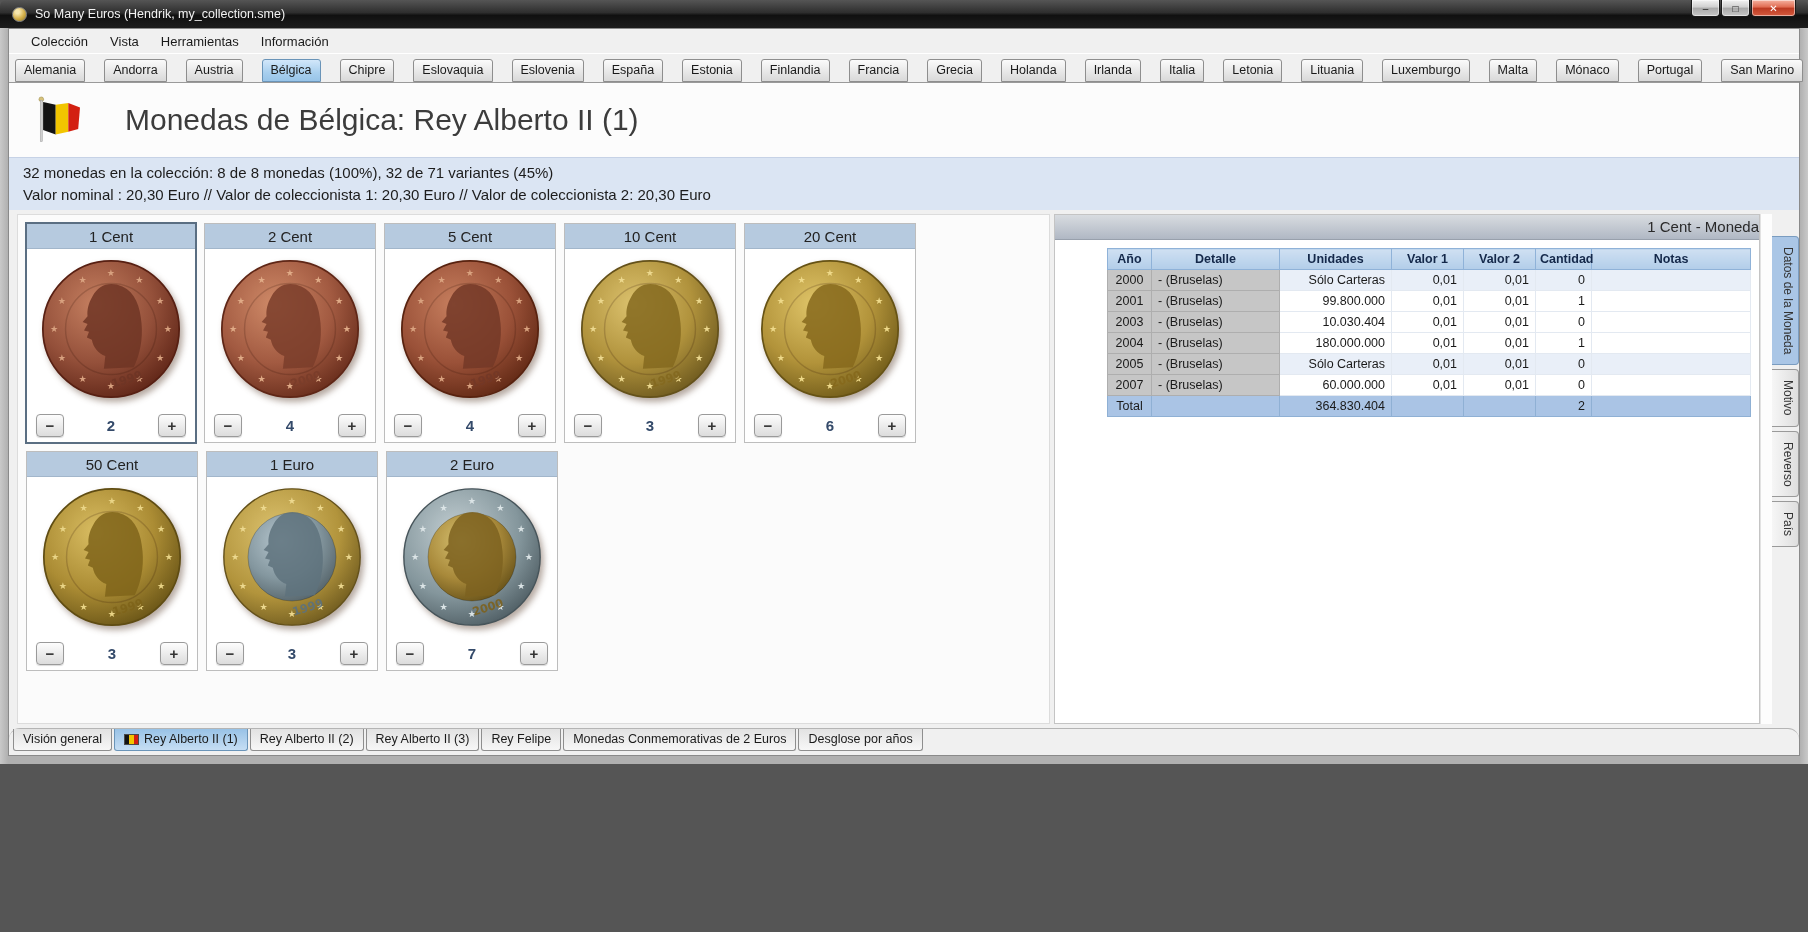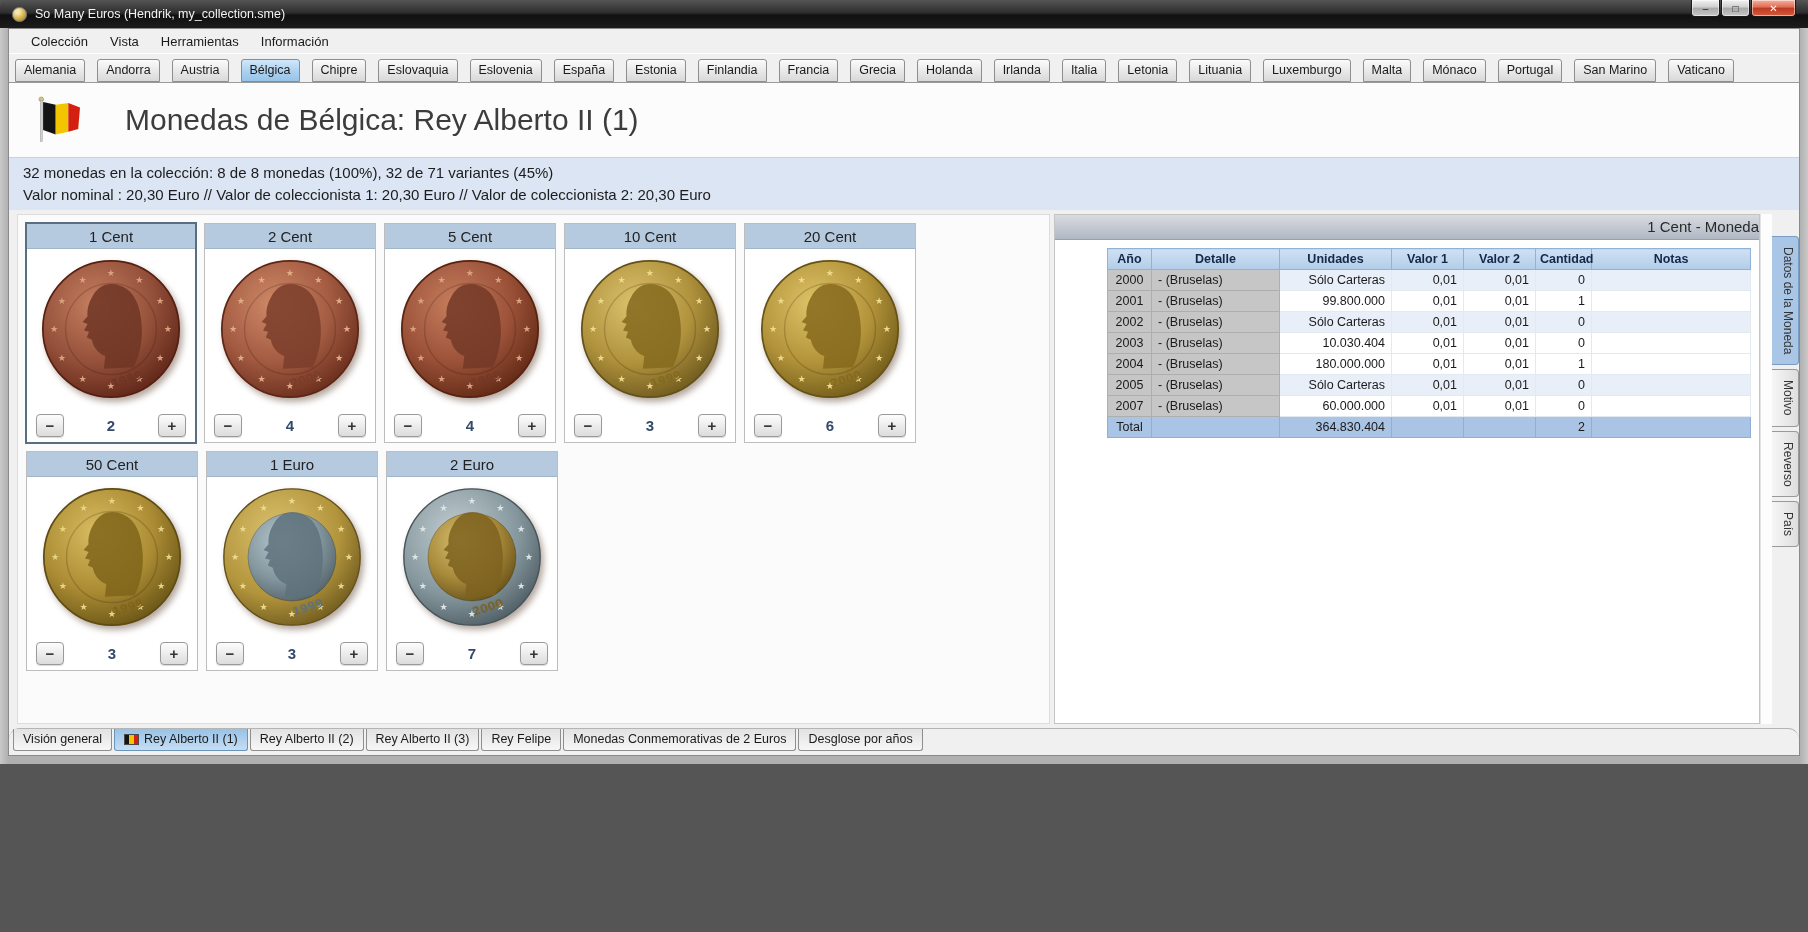--- a/index.html
+++ b/index.html
@@ -20,21 +20,21 @@
   
   .frame-body { flex:1; padding:0 8px 8px 8px; background:linear-gradient(90deg,#c9c9c9,#b0b0b0 8px,#b0b0b0 calc(100% - 8px),#c9c9c9); }
   .client { height:100%; background:#f0f0f0; display:flex; flex-direction:column; border:1px solid #8a8a8a; }
 
   
   .menubar { flex:0 0 24px; display:flex; align-items:center; padding:0 14px; gap:6px; background:#f0f0f0; font-size:13px; color:#1a1a1a; }
   .menu-item { padding:3px 8px; }
 
   
   .country-tabs { flex:0 0 30px; background:#f0f0f0; border-top:1px solid #fff; border-bottom:1px solid #9a9a9a;
-    display:flex; align-items:flex-end; gap:12px; padding:4px 6px 0 6px; }
+    display:flex; align-items:flex-end; gap:19px; padding:4px 6px 0 6px; }
   .ctab { border:1px solid #8e8e8e; border-radius:3px 3px 0 0; padding:3px 8px 4px 8px; font-size:12.5px; color:#1a1a1a;
     background:linear-gradient(#fbfbfb,#e6e6e6 60%,#d9d9d9); white-space:nowrap; }
   .ctab.selected { background:linear-gradient(#d2e7fa,#a8cfee 60%,#98c4e8); border-color:#6a94b8; }
 
   
   .page-header { flex:0 0 74px; background:#fcfcfc; display:flex; align-items:center; padding-left:26px; gap:36px; }
   .page-title { font-size:30px; color:#3c3c3c; }
 
   
   .stats { flex:0 0 50px; background:#dbe5f3; border-top:1px solid #c6d2e6; padding:4px 14px; font-size:15px; color:#1c1c1c; line-height:22px; }
@@ -493,29 +493,20 @@
                   </tr>
                   <tr class="">
                     <td class="c-year">2001</td>
                     <td class="c-det">- (Bruselas)</td>
                     <td class="c-num">99.800.000</td>
                     <td class="c-num">0,01</td>
                     <td class="c-num">0,01</td>
                     <td class="c-num">1</td>
                     <td class="c-notas"></td>
                   </tr>
-                  <tr class="carteras">
-                    <td class="c-year">2002</td>
-                    <td class="c-det">- (Bruselas)</td>
-                    <td class="c-num">Sólo Carteras</td>
-                    <td class="c-num">0,01</td>
-                    <td class="c-num">0,01</td>
-                    <td class="c-num">0</td>
-                    <td class="c-notas"></td>
-                  </tr>
                   <tr class="">
                     <td class="c-year">2003</td>
                     <td class="c-det">- (Bruselas)</td>
                     <td class="c-num">10.030.404</td>
                     <td class="c-num">0,01</td>
                     <td class="c-num">0,01</td>
                     <td class="c-num">0</td>
                     <td class="c-notas"></td>
                   </tr>
                   <tr class="">

